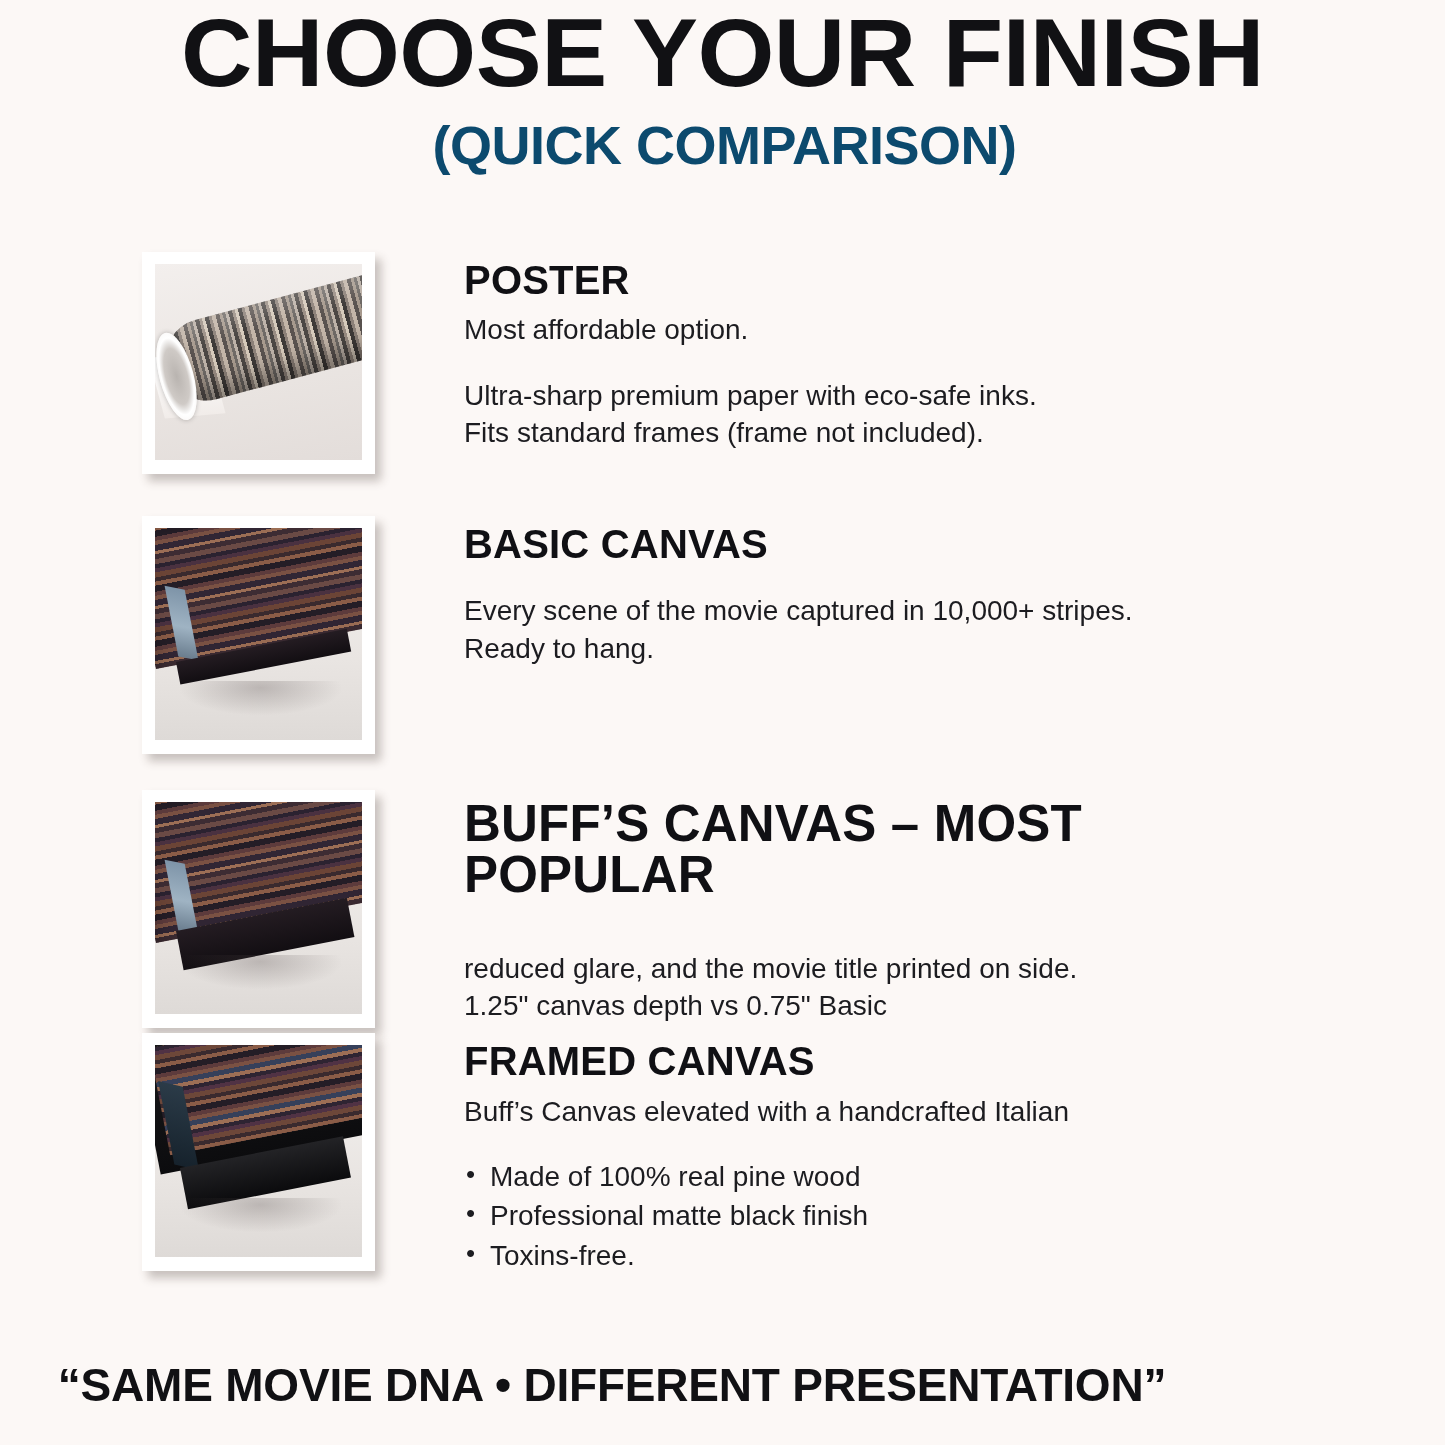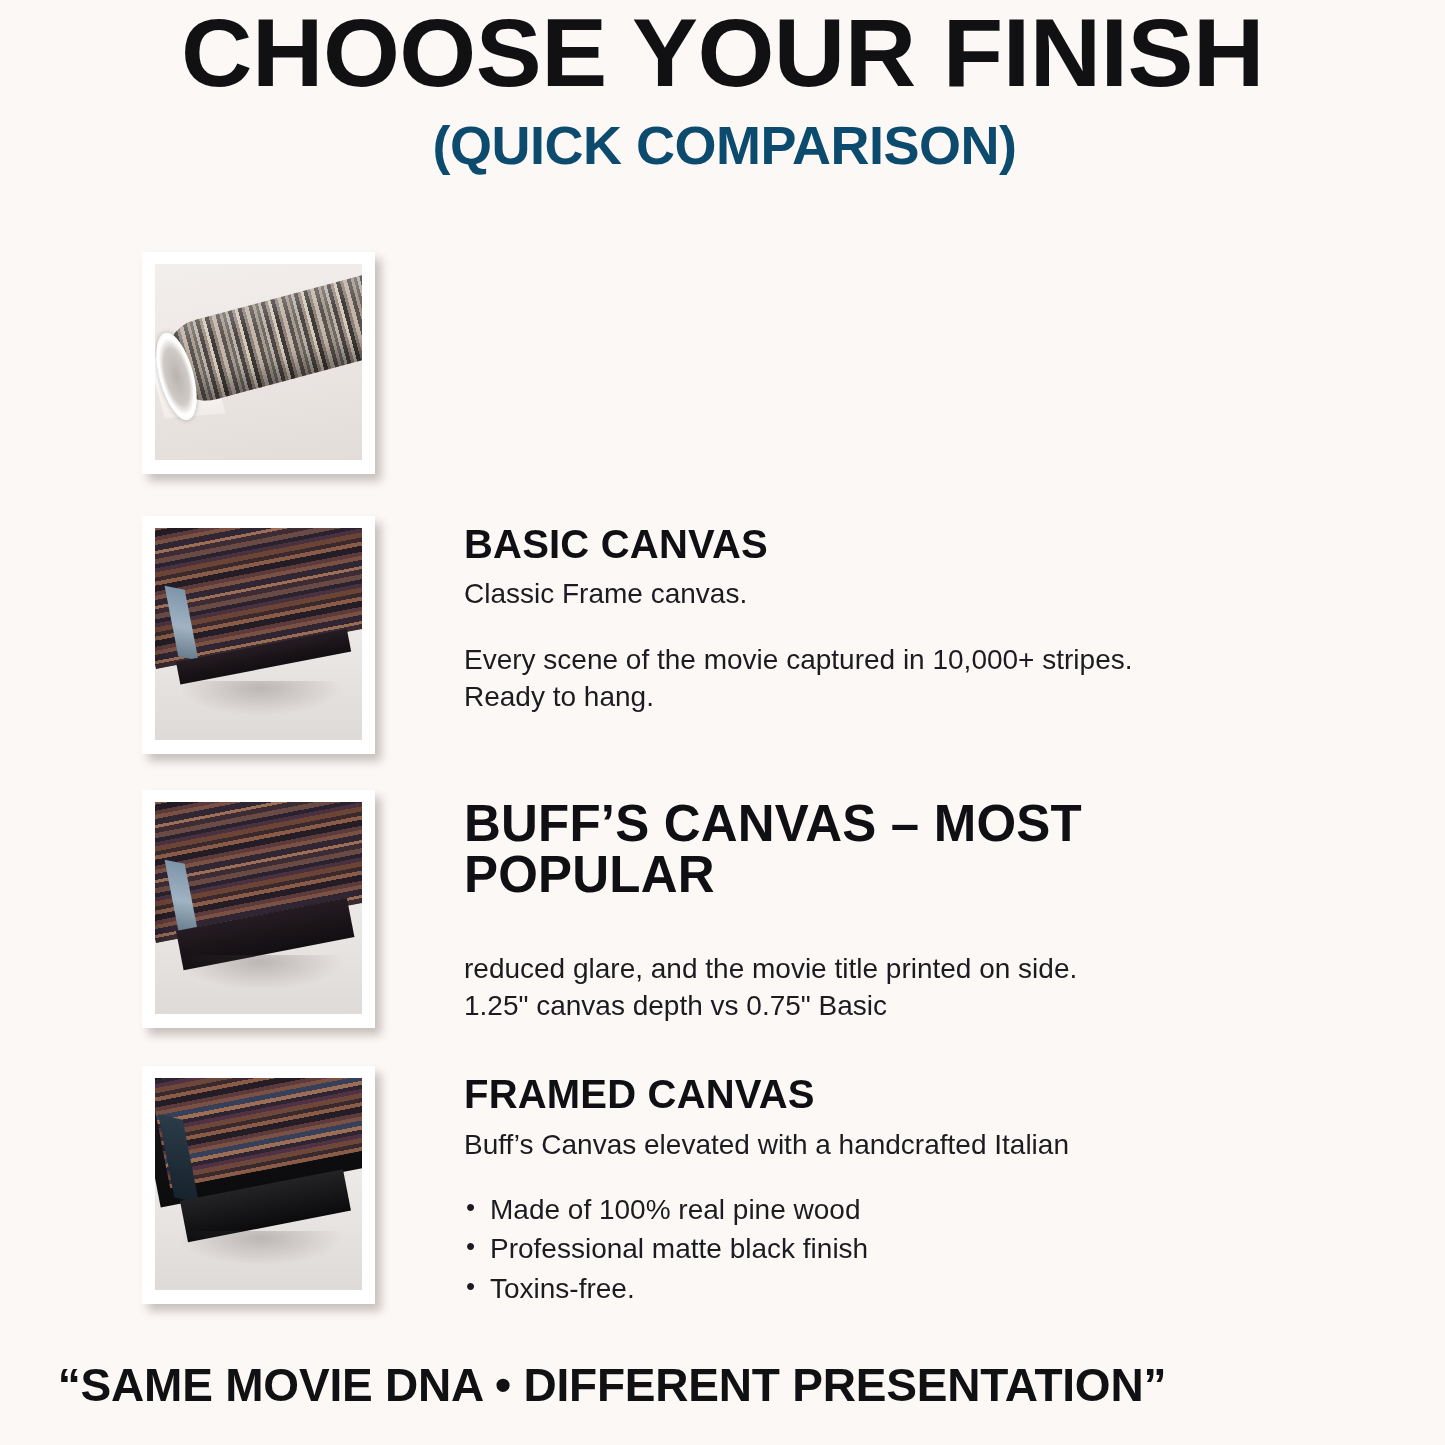--- a/index.html
+++ b/index.html
@@ -49,21 +49,21 @@
   .row {
     position: absolute;
     left: 0;
     width: 1445px;
     display: flex;
     align-items: flex-start;
   }
   .row-1 { top: 0px; }
   .row-2 { top: 264px; }
   .row-3 { top: 538px; }
-  .row-4 { top: 814px; }
+  .row-4 { top: 781px; }
 
   
   .card {
     position: relative;
     margin-left: 142px;
     width: 233px;
     height: 222px;
     background: #ffffff;
     padding: 0;
     box-sizing: border-box;
@@ -319,35 +319,42 @@
 
   <div class="row row-1">
     <div class="card">
       <div class="photo">
         <div class="roll-scene"></div>
         <div class="roll-tail"></div>
         <div class="roll-tube"></div>
         <div class="roll-end"></div>
       </div>
     </div>
+    <div class="text-col">
+      <h3 class="sec-title">POSTER</h3>
+      <p class="lead">Most affordable option.</p>
+      <p class="body">
+        <span>Ultra-sharp premium paper with eco-safe inks.</span><br>
+        <span>Fits standard frames (frame not included).</span>
+      </p>
+    </div>
   </div>
 
   <div class="row row-2">
     <div class="card tall">
       <div class="photo">
         <div class="canvas-scene"></div>
         <div class="canvas-face"></div>
         <div class="canvas-edge"></div>
         <div class="canvas-side"></div>
         <div class="canvas-shadow"></div>
       </div>
     </div>
     <div class="text-col">
       <h3 class="sec-title">BASIC CANVAS</h3>
-      <p class="lead">Classic Frame canvas.</p>
       <p class="body">
         <span>Every scene of the movie captured in 10,000+ stripes.</span><br>
         <span>Ready to hang.</span>
       </p>
     </div>
   </div>
 
   <div class="row row-3">
     <div class="card tall">
       <div class="photo">

